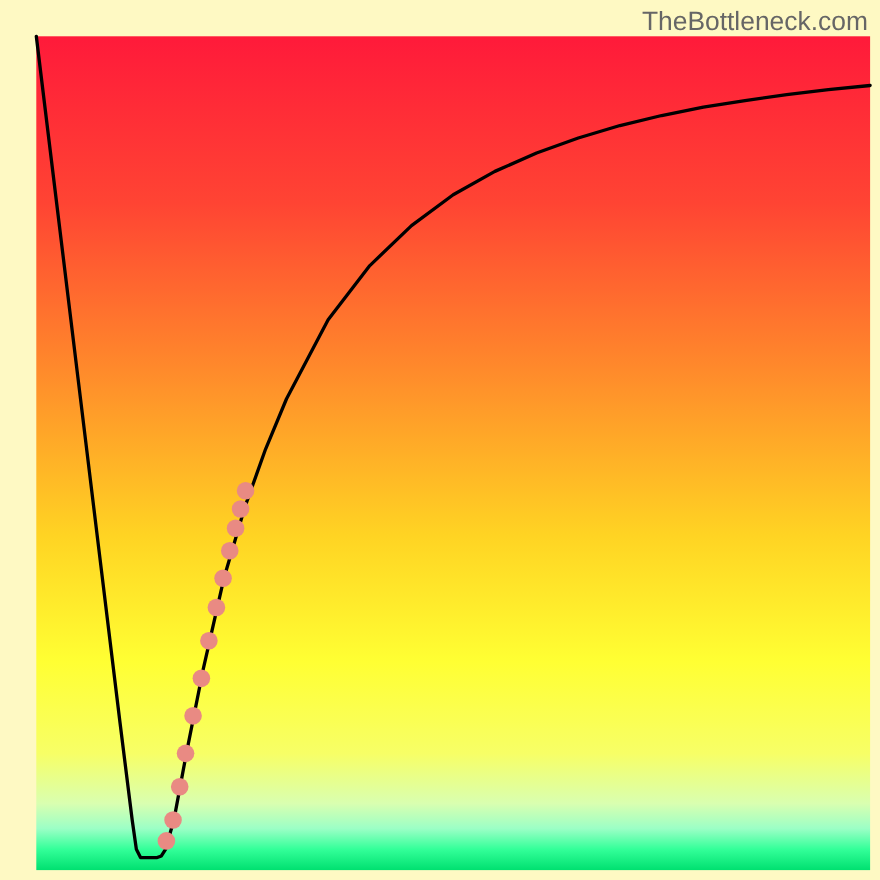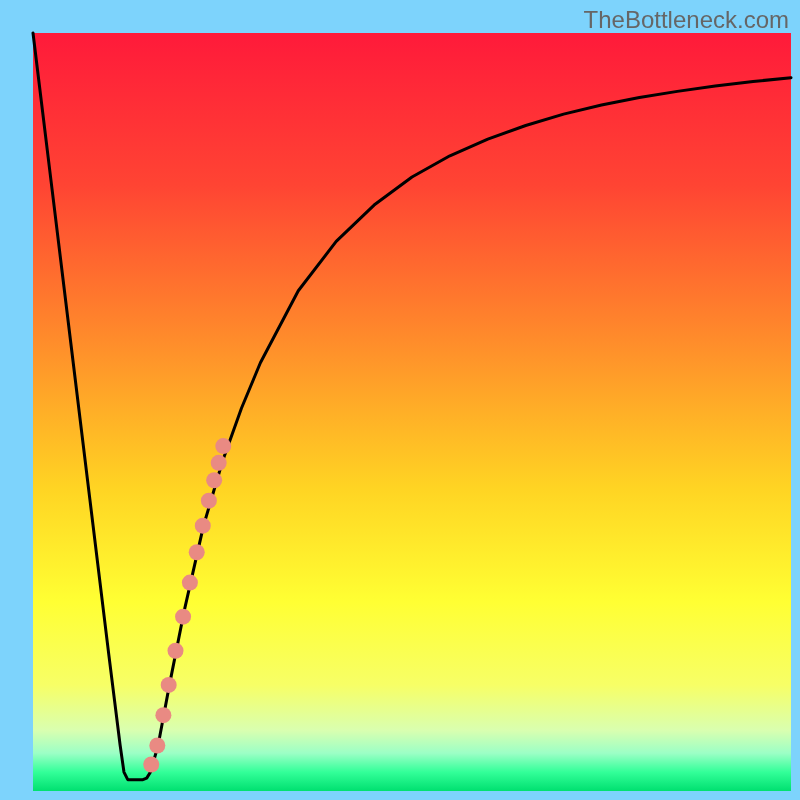--- a/index.html
+++ b/index.html
@@ -7,21 +7,21 @@
     padding: 0;
     width: 800px;
     height: 800px;
     background: #000;
     overflow: hidden;
   }
   .stage {
     position: relative;
     width: 800px;
     height: 800px;
-    background: #7dd3fc;
+    background: #fef9c3;
   }
   .plot {
     position: absolute;
     box-sizing: border-box;
   }
   .watermark {
     position: absolute;
     font-family: Arial, Helvetica, sans-serif;
     font-weight: 400;
     z-index: 50;

